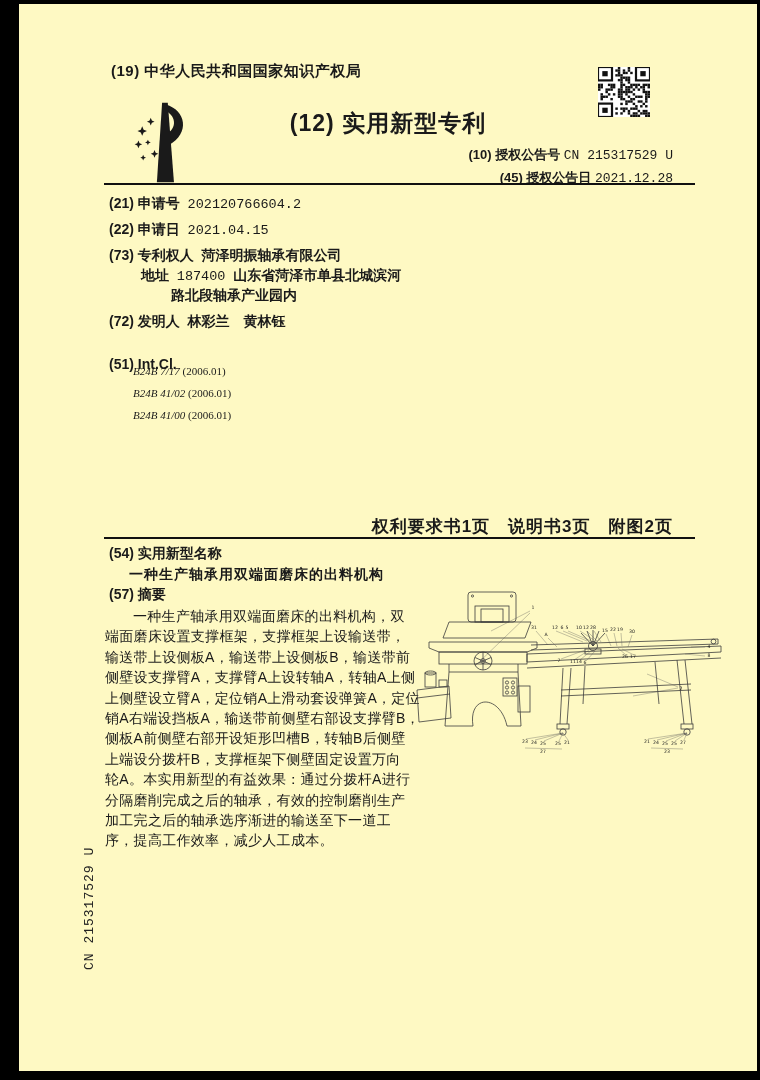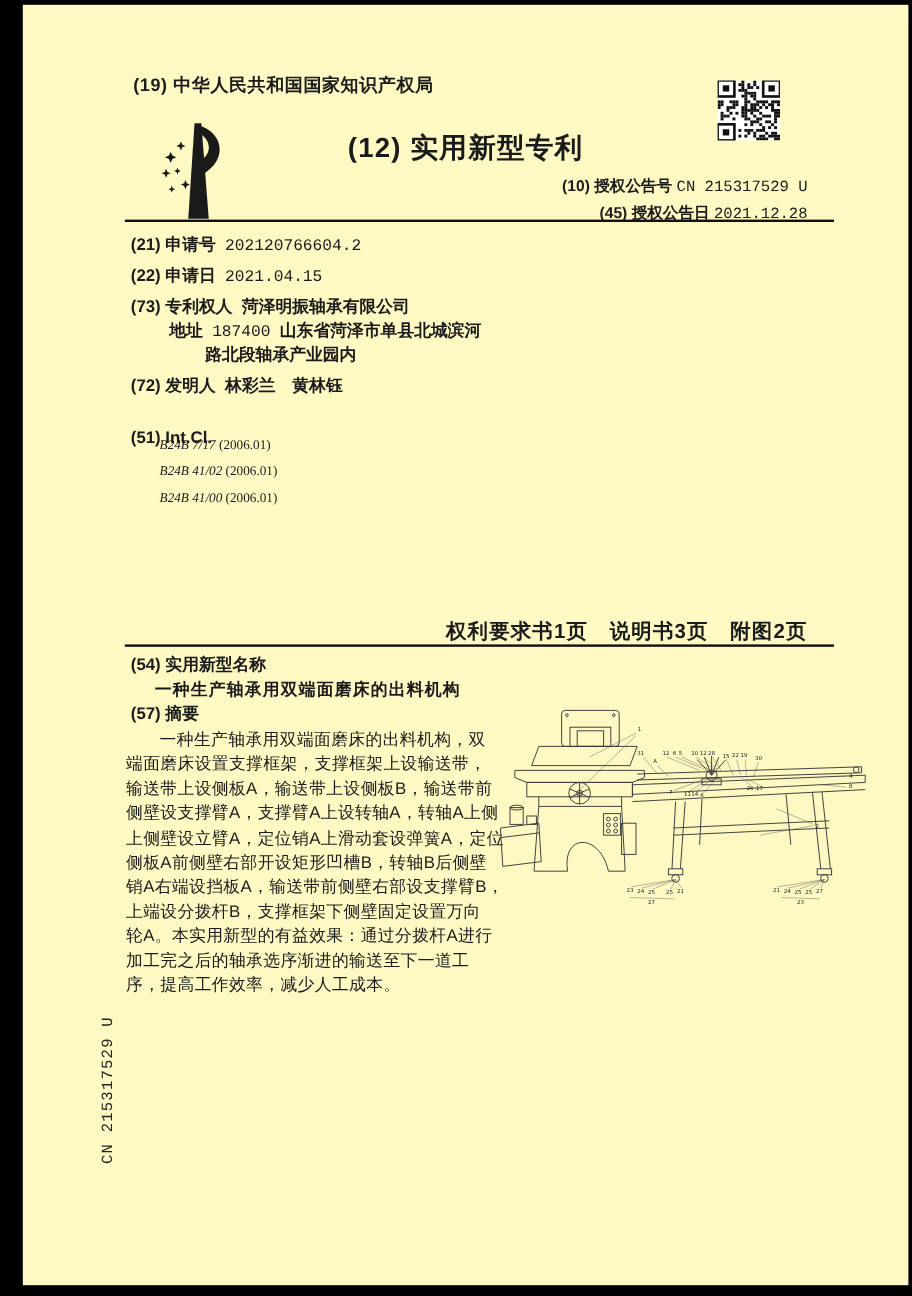--- a/index.html
+++ b/index.html
@@ -269,24 +269,25 @@
 
   <div class="abs sec-label" style="top:541px;">(54) 实用新型名称</div>
   <div class="abs invention-title">一种生产轴承用双端面磨床的出料机构</div>
   <div class="abs sec-label" style="top:582px;">(57) 摘要</div>
   <div class="abs abstract" id="abstract-body">
       <div class="abs-line indent">一种生产轴承用双端面磨床的出料机构，双</div>
       <div class="abs-line">端面磨床设置支撑框架，支撑框架上设输送带，</div>
       <div class="abs-line">输送带上设侧板A，输送带上设侧板B，输送带前</div>
       <div class="abs-line">侧壁设支撑臂A，支撑臂A上设转轴A，转轴A上侧</div>
       <div class="abs-line">上侧壁设立臂A，定位销A上滑动套设弹簧A，定位</div>
+      <div class="abs-line">销A右端设挡板A，输送带前侧壁右部设支撑臂B，</div>
       <div class="abs-line">侧板A前侧壁右部开设矩形凹槽B，转轴B后侧壁</div>
-      <div class="abs-line">销A右端设挡板A，输送带前侧壁右部设支撑臂B，</div>
       <div class="abs-line">上端设分拨杆B，支撑框架下侧壁固定设置万向</div>
       <div class="abs-line">轮A。本实用新型的有益效果：通过分拨杆A进行</div>
+      <div class="abs-line">分隔磨削完成之后的轴承，有效的控制磨削生产</div>
       <div class="abs-line">加工完之后的轴承选序渐进的输送至下一道工</div>
       <div class="abs-line">序，提高工作效率，减少人工成本。</div>
     </div>
 
   <div class="abs figwrap">
     <svg id="figure" viewBox="0 0 310 170">
 
       <g class="ln">
         <rect x="53" y="6" width="48" height="30" rx="3"></rect>
         <rect x="60" y="20" width="34" height="16"></rect>

